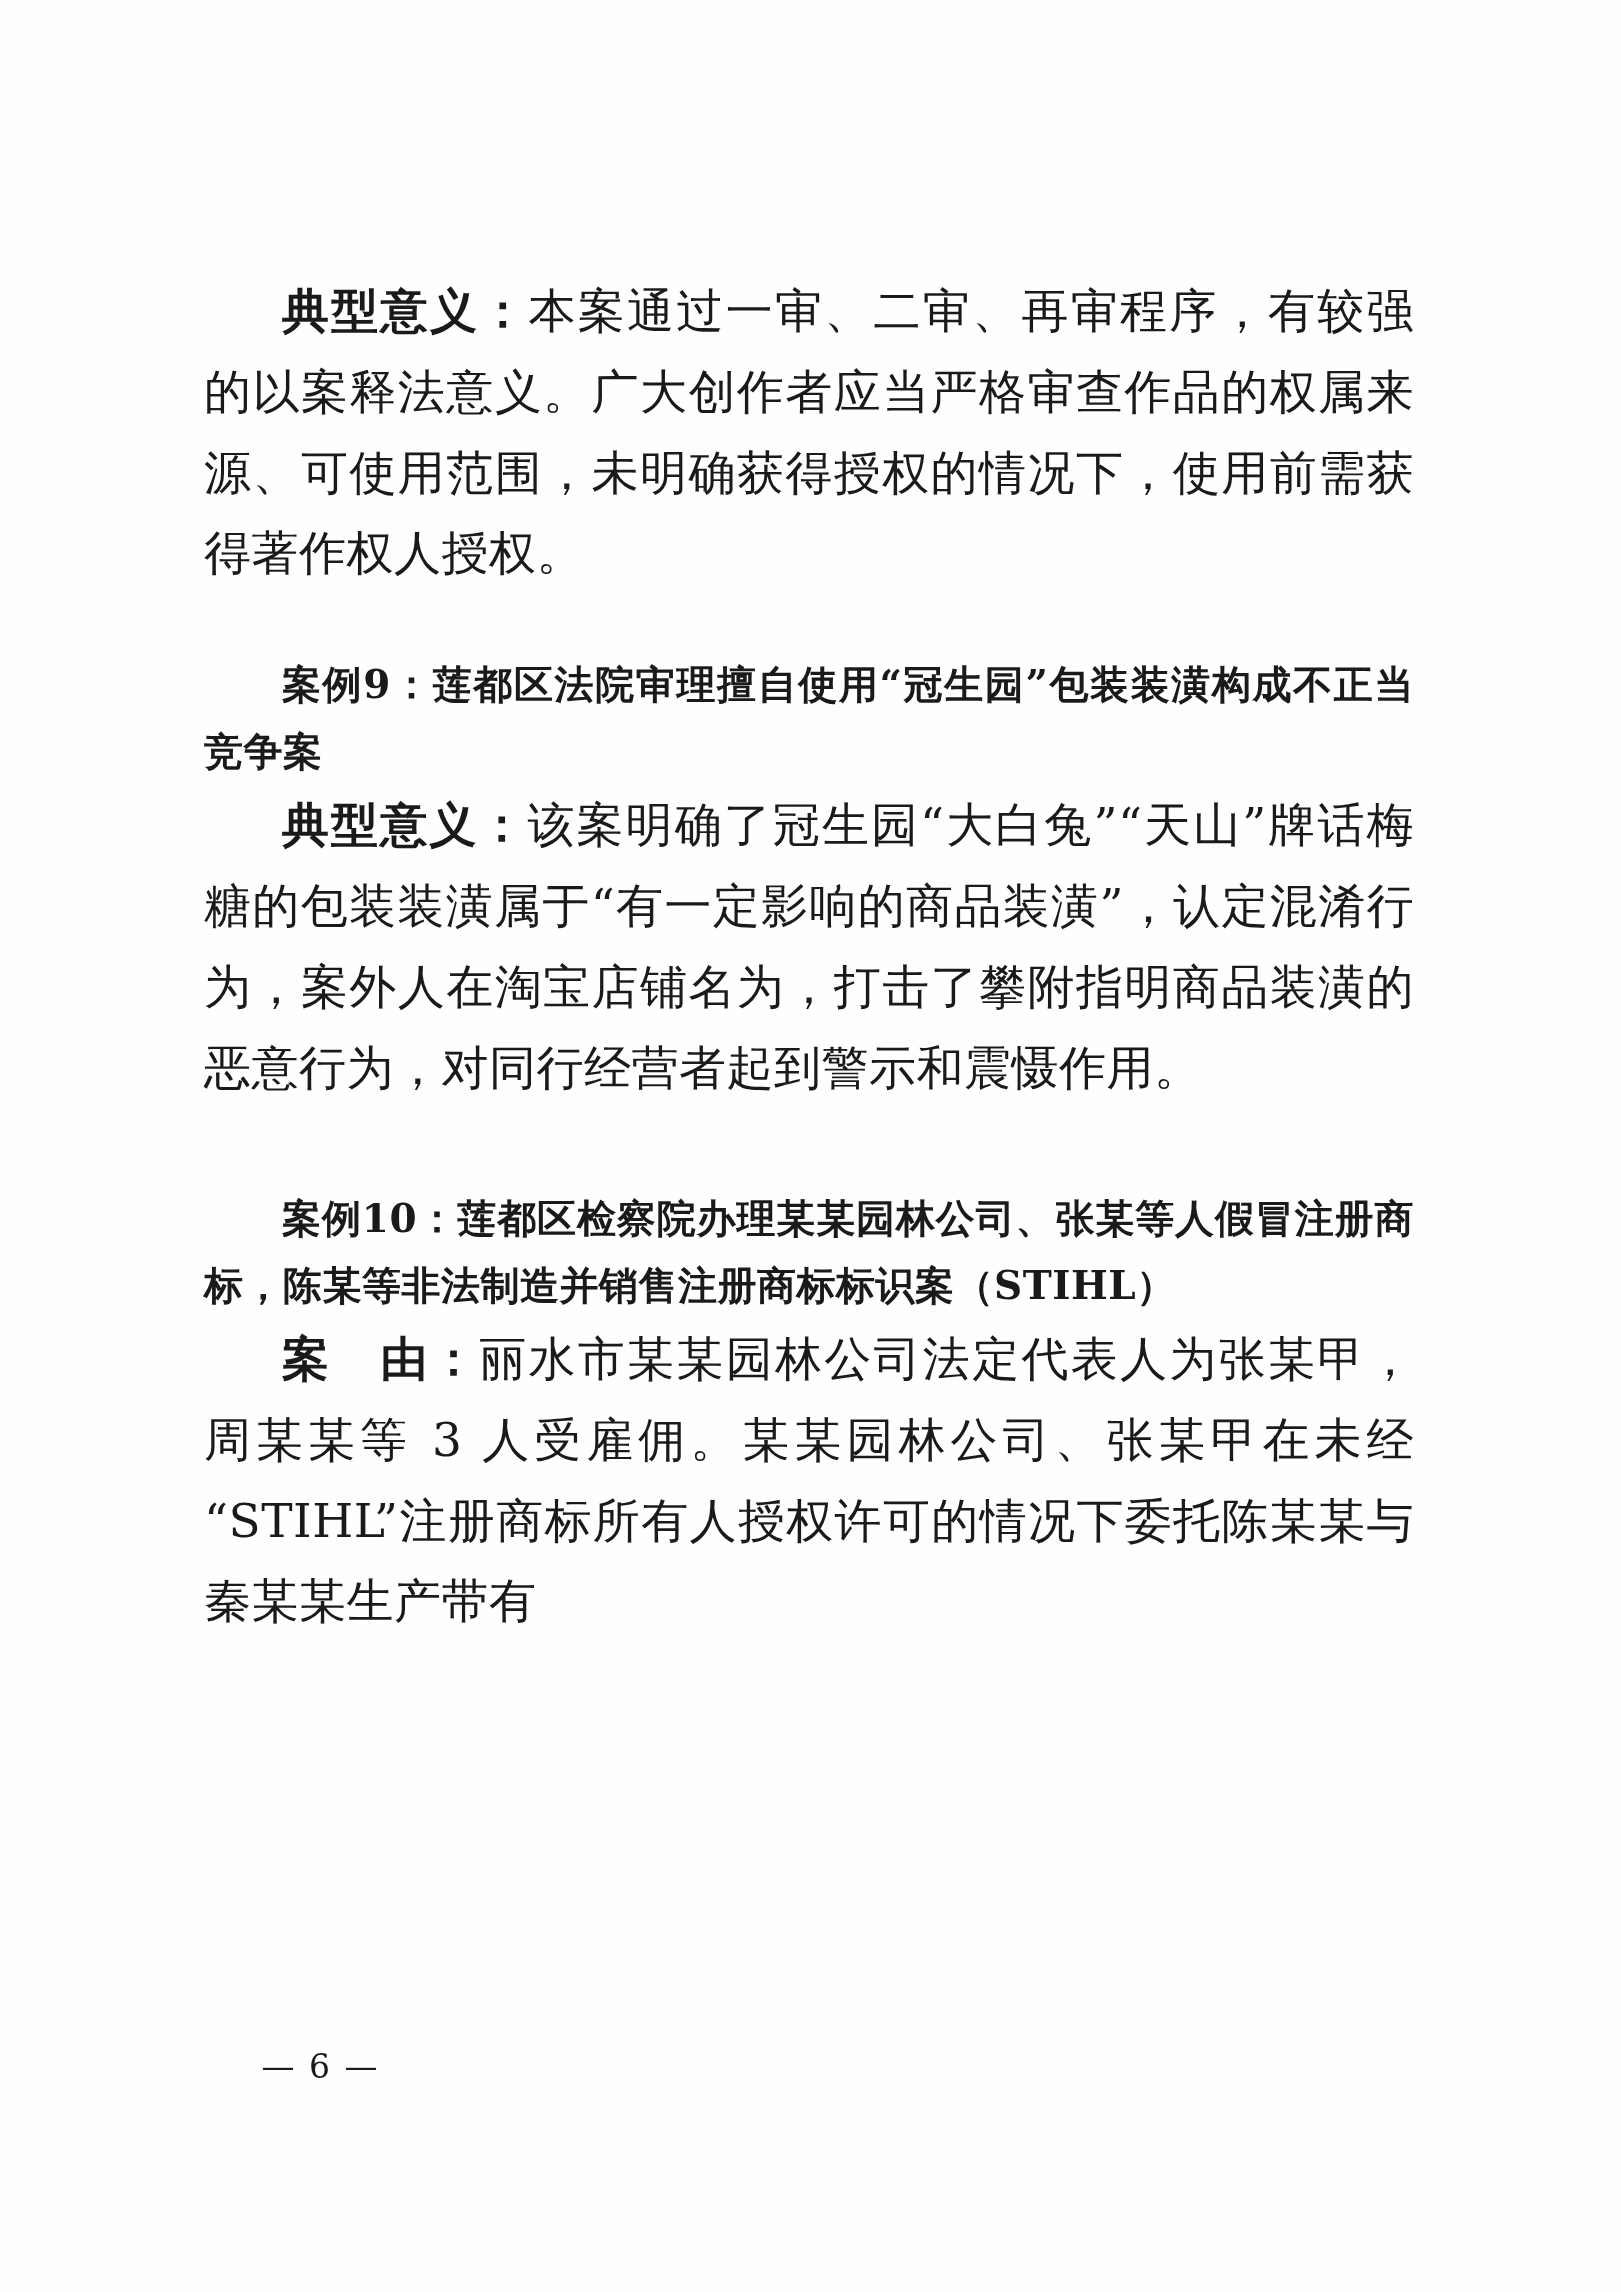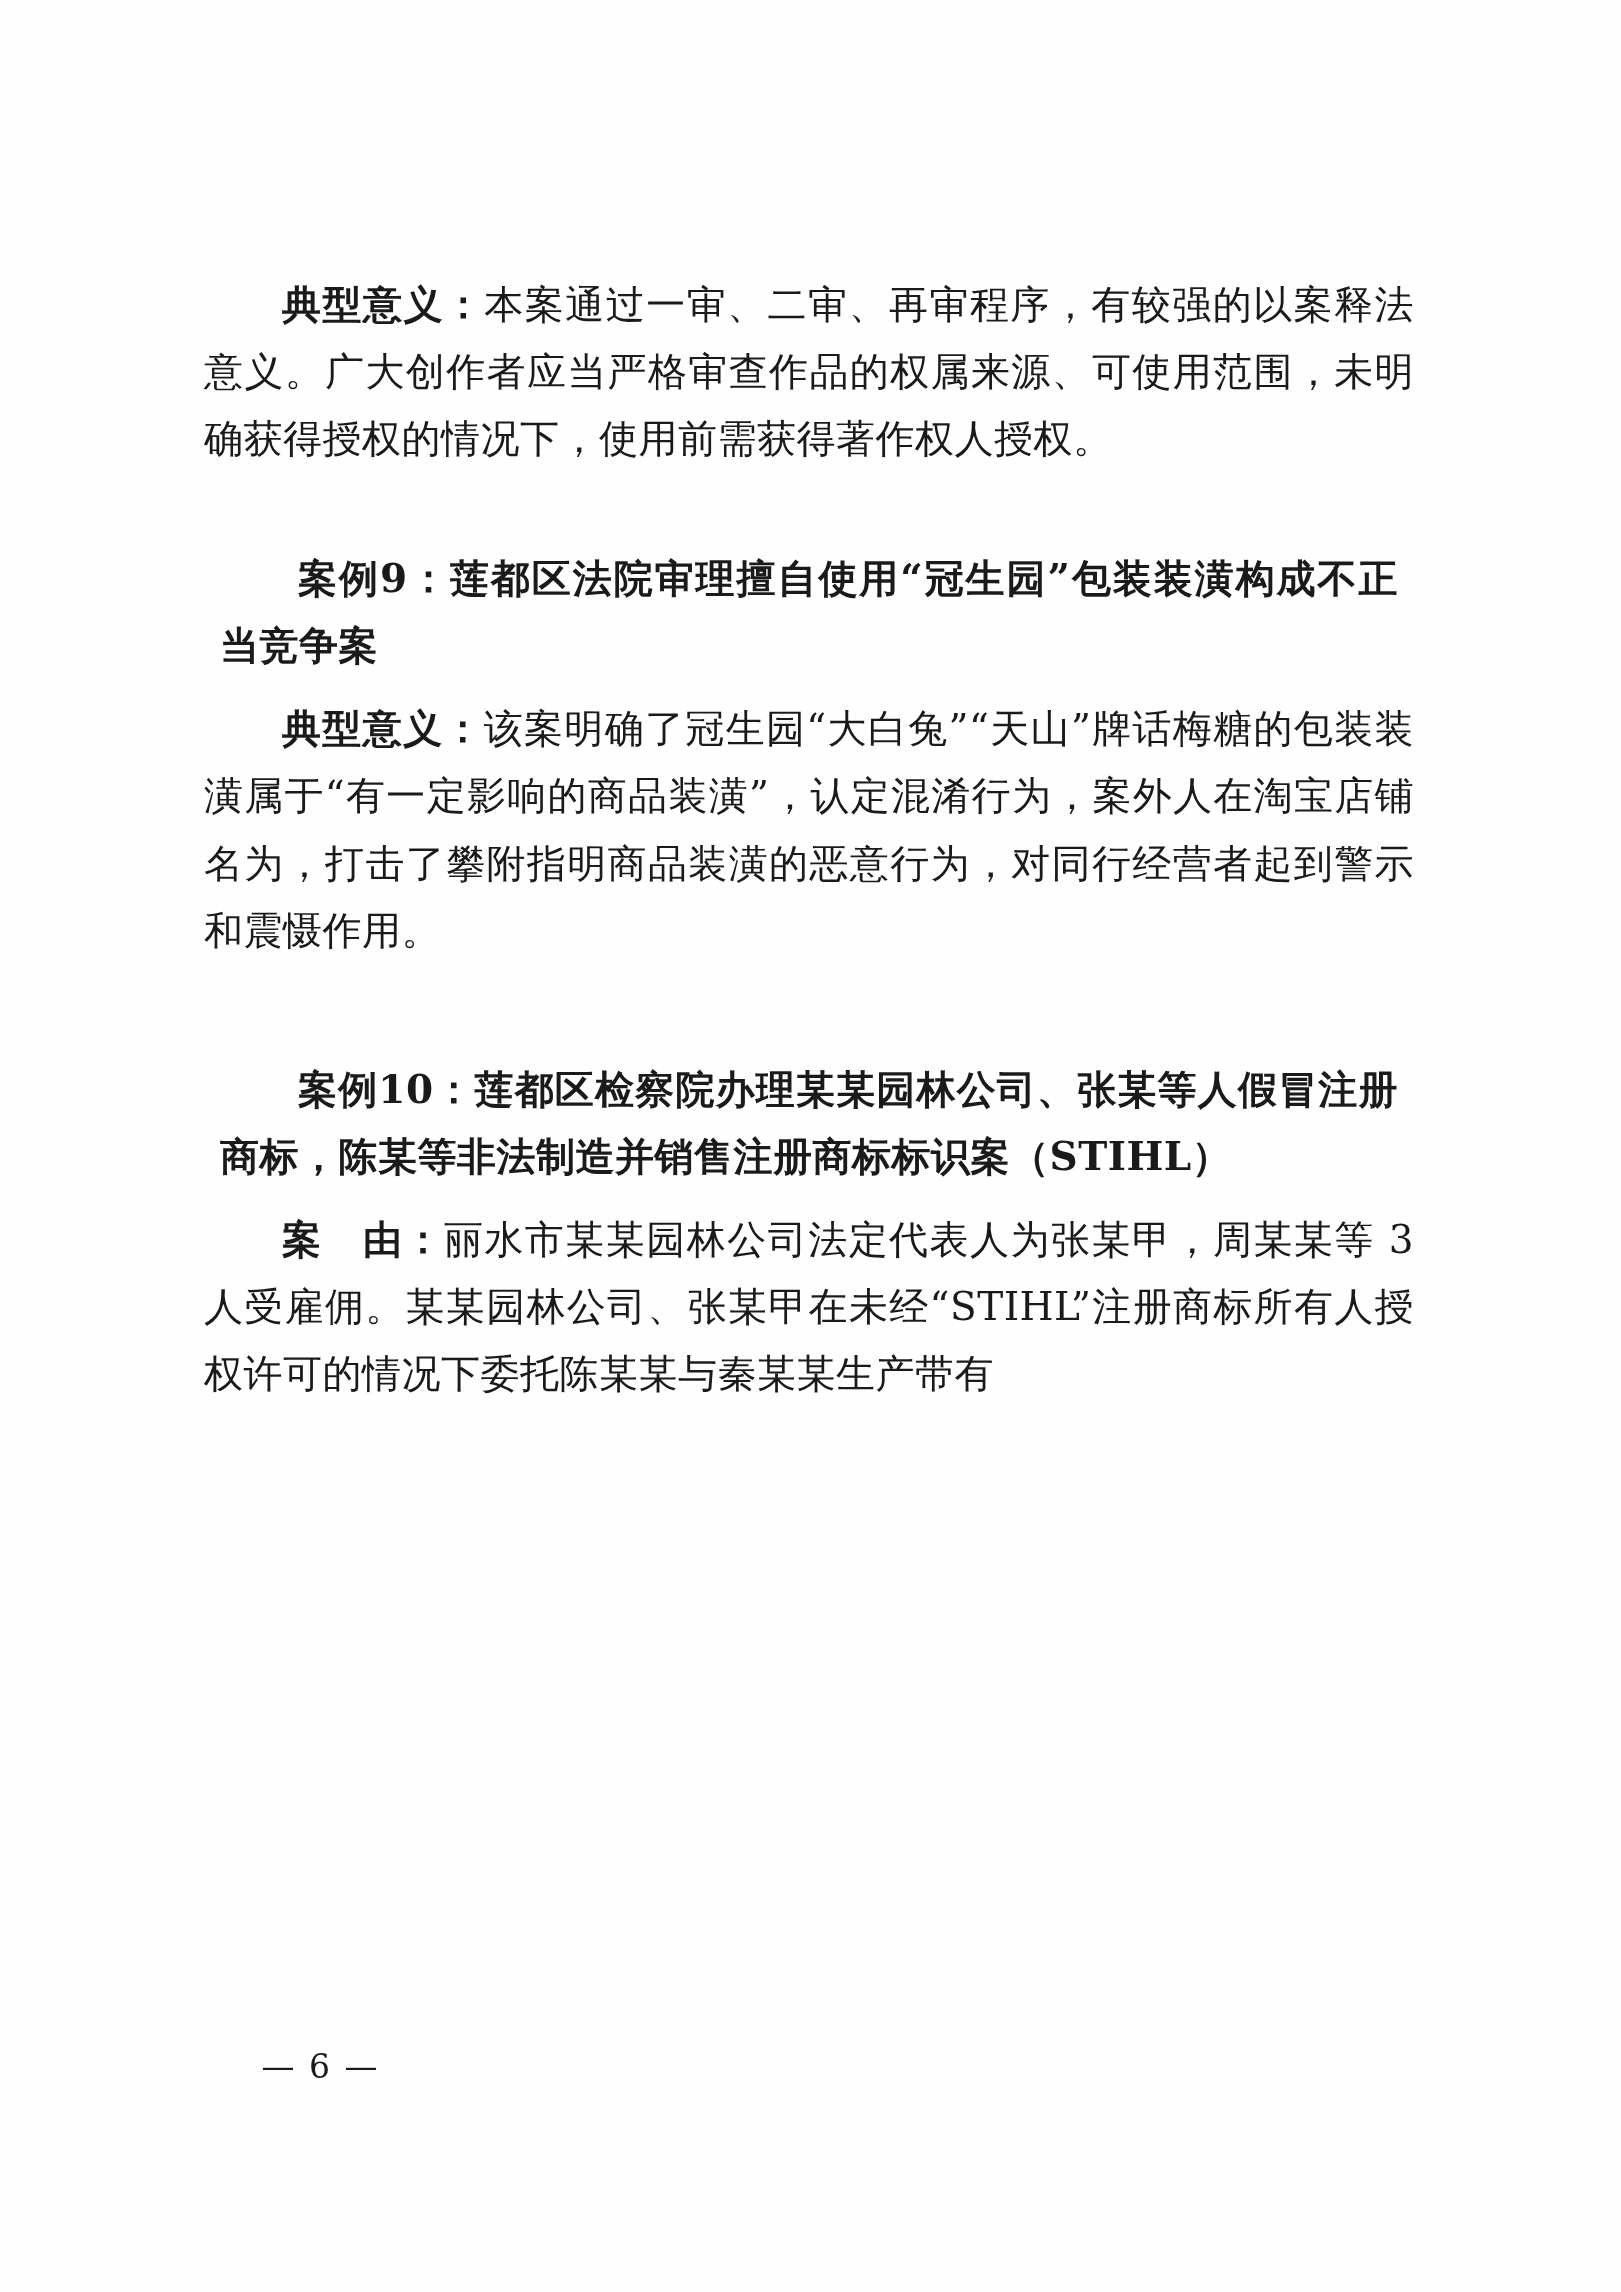--- a/index.html
+++ b/index.html
@@ -24,38 +24,38 @@
     background: #fefefe;
   }
   .content {
     position: absolute;
     left: 204px;
     top: 271px;
     width: 1210px;
   }
   p {
     margin: 0;
-    font-size: 39px;
+    font-size: 47px;
     line-height: 1.72;
     text-align: justify;
     text-justify: inter-ideograph;
     letter-spacing: 0.5px;
   }
   .indent {
     text-indent: 78px;
   }
   .lead {
     font-weight: bold;
   }
   .heading {
     font-size: 39px;
     font-weight: bold;
     line-height: 1.72;
     text-indent: 78px;
-    margin: 16px;
+    margin: 0;
     text-align: justify;
     text-justify: inter-ideograph;
     letter-spacing: 0.5px;
   }
   .gap-lg { height: 57px; }
   .gap-xl { height: 76px; }
   .footer {
     position: absolute;
     left: 0;
     top: 2047px;

